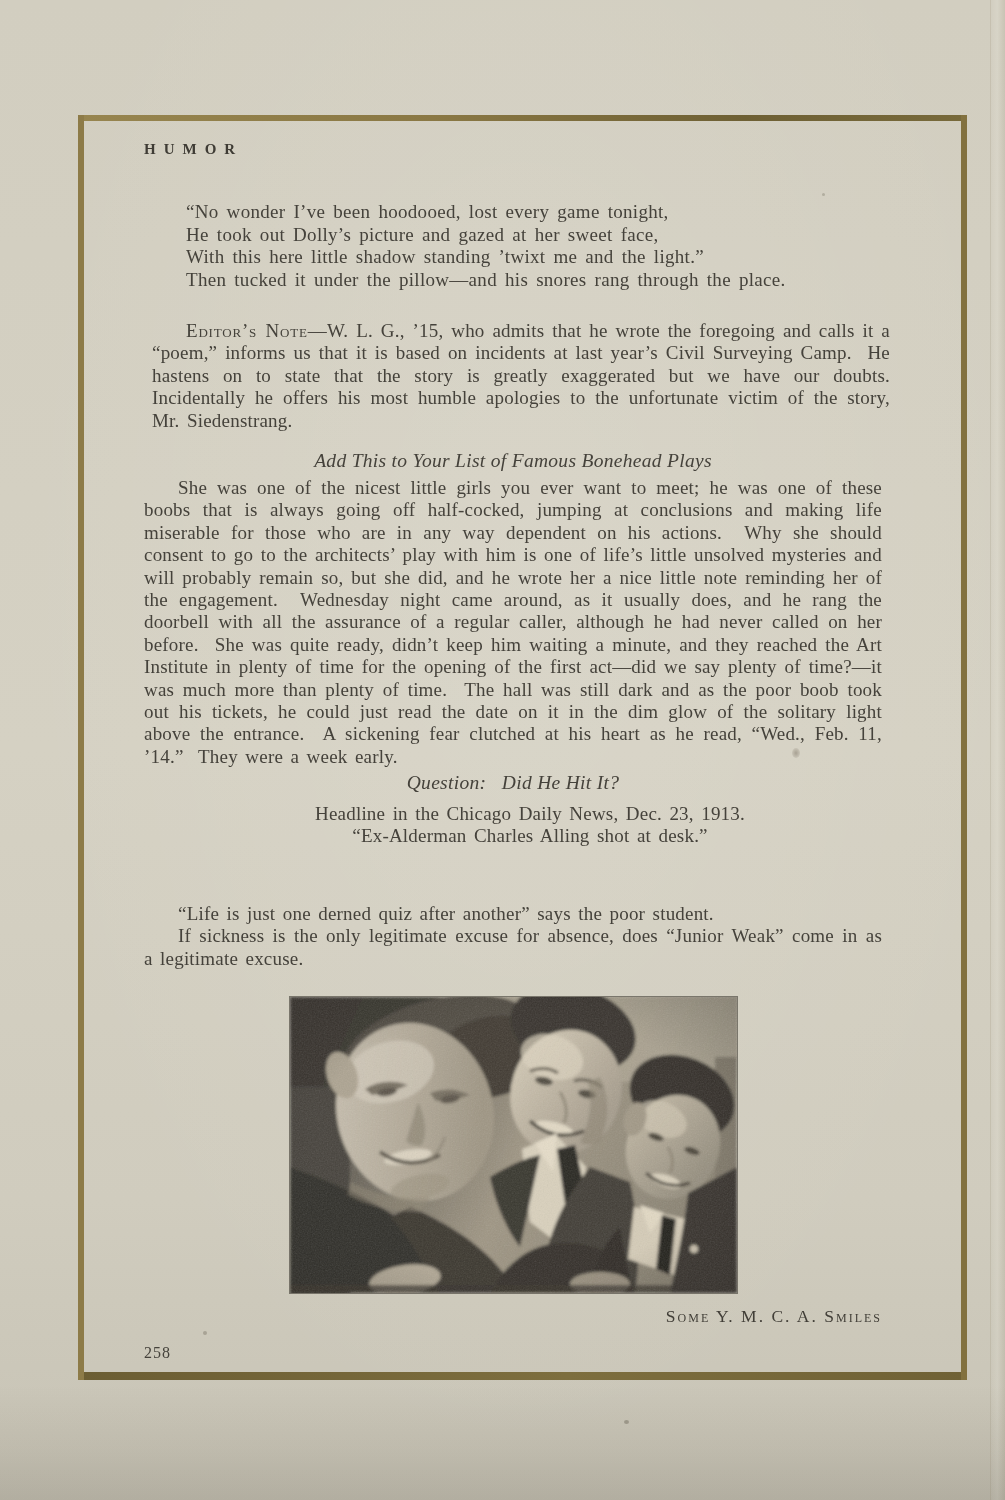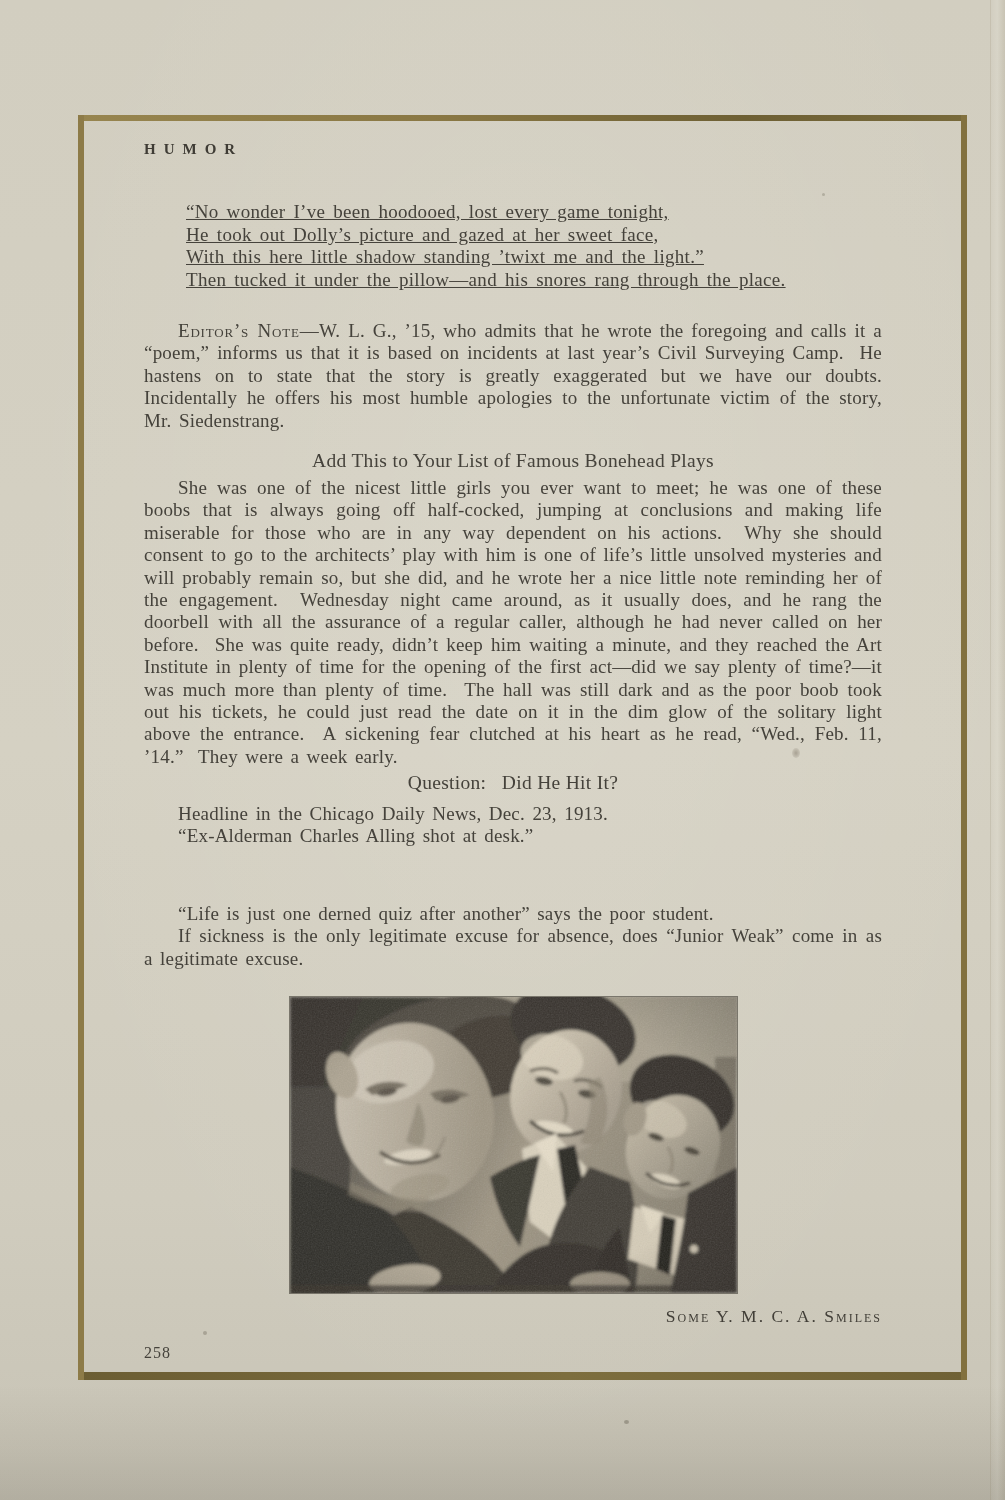--- a/index.html
+++ b/index.html
@@ -30,36 +30,36 @@
   .running-head {
     position:absolute; left:144px; top:141px; width:738px;
     text-align:left; font-size:15px; font-weight:bold;
     letter-spacing:8px; color:#3f3c35;
   }
   .poem {
     position:absolute; left:186px; top:201px;
     font-size:19px; line-height:22.7px;
     letter-spacing:0.3px; word-spacing:3px;
   }
-  .poem p { margin:0;text-decoration:underline; }
+  .poem p { margin:0; }
   .body-block {
     position:absolute; left:144px; width:738px;
     font-size:19px; line-height:22.4px;
     letter-spacing:0.2px; word-spacing:2.5px;
   }
-  .body-block p { margin:0; }
+  .body-block p { margin:0;text-align:center; }
   .justified p { text-align:justify; white-space:pre-wrap; }
   .indent { text-indent:34px; }
   .sc { font-variant:small-caps; letter-spacing:0.8px; }
   .heading {
     position:absolute; left:144px; width:738px;
-    text-align:center; font-size:19.5px;
+    text-align:center; font-style:italic; font-size:19.5px;
     white-space:pre-wrap; letter-spacing:0.3px;
   }
-  .ed-note { top:320px; }
+  .ed-note { top:320px;margin-left:8px; }
   .h-bonehead { top:450px; }
   .p-bonehead { top:477px; }
   .h-question { top:772px; }
   .q-lines { top:803px; }
   .h-doc { top:874px; }
   .p-doc { top:903px; }
 
   .photo {
     position:absolute; left:290px; top:997px; width:447px; height:296px;
     outline:1px solid rgba(42,38,31,0.55);

